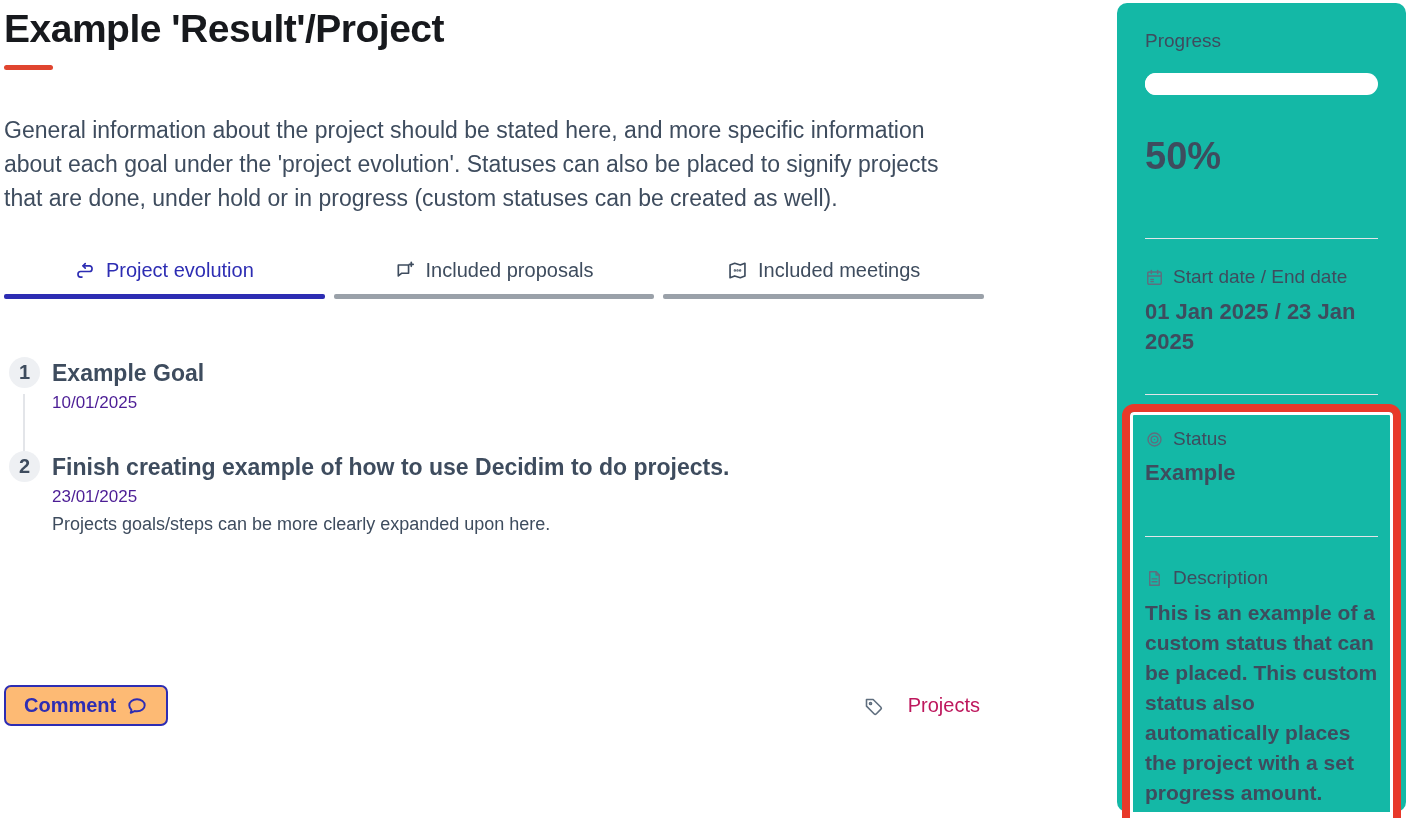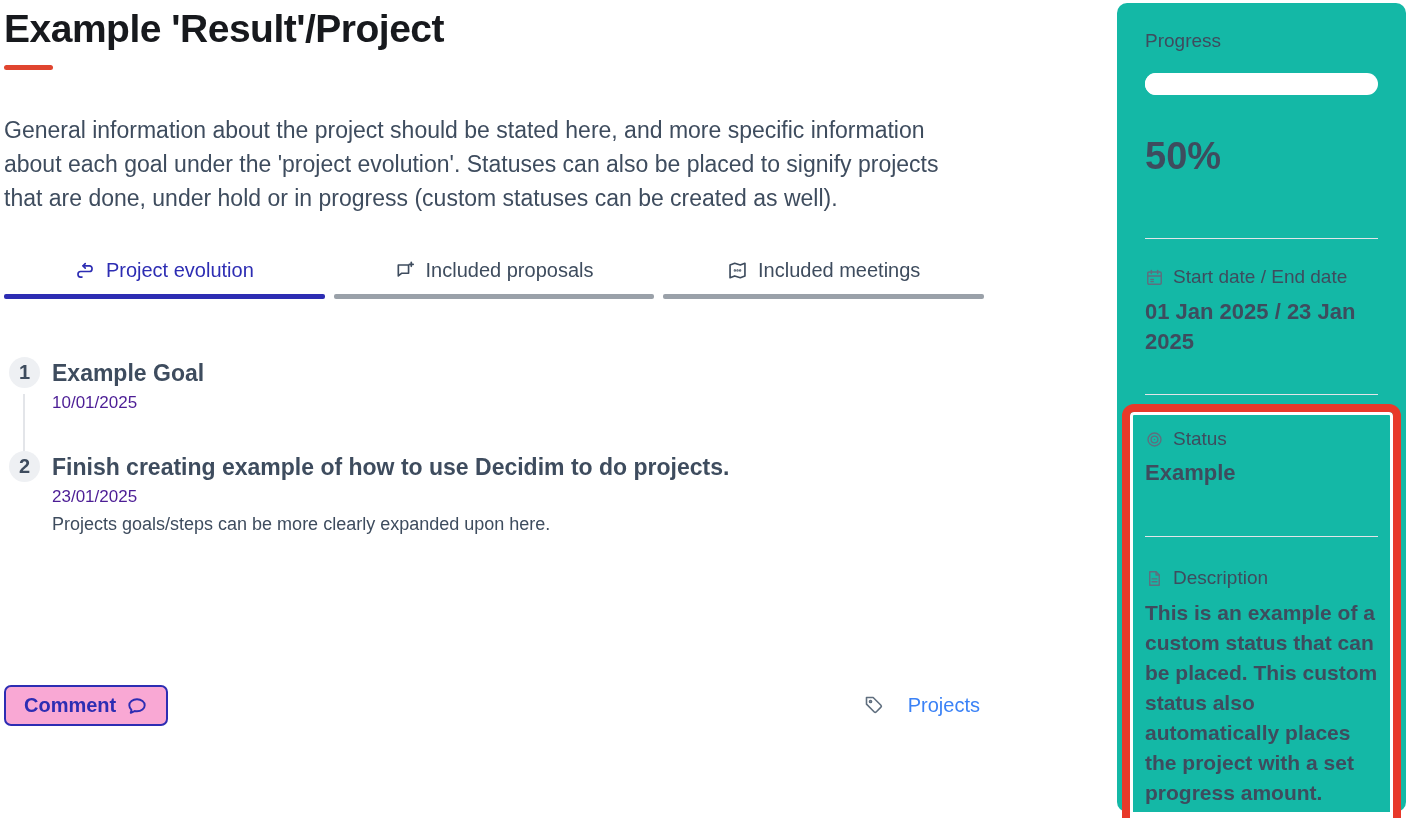--- a/index.html
+++ b/index.html
@@ -26,24 +26,24 @@
   .timeline{margin-top:60px;}
   .t-item{position:relative;padding-left:48px;margin-bottom:40px;}
   .t-badge{position:absolute;left:5px;top:-2px;width:31px;height:31px;border-radius:50%;background:#eef0f3;
            color:#3e4c5e;font-weight:700;font-size:20px;display:flex;align-items:center;justify-content:center;}
   .t-connector{position:absolute;left:19px;top:35px;width:2px;height:58px;background:#e3e5e9;}
   .t-title{font-size:23px;font-weight:700;color:#3e4c5e;line-height:28px;}
   .t-date{font-size:17px;color:#4c1d95;margin-top:6px;}
   .t-desc{font-size:18px;color:#3e4c5e;margin-top:7px;}
 
   .footer-row{position:absolute;top:685px;left:0;width:976px;display:flex;align-items:center;justify-content:space-between;}
-  .btn-comment{display:inline-flex;align-items:center;gap:10px;height:41px;padding:0 18px;background:#f9a8d4;
+  .btn-comment{display:inline-flex;align-items:center;gap:10px;height:41px;padding:0 18px;background:#fdba74;
                border:2px solid #2d2db3;border-radius:7px;color:#2d2db3;font-weight:700;font-size:20px;cursor:pointer;
                font-family:inherit;}
-  .tag{display:flex;align-items:flex-start;gap:24px;font-size:20px;color:#3b82f6;cursor:pointer;}
+  .tag{display:flex;align-items:flex-end;gap:24px;font-size:20px;color:#be185d;cursor:pointer;}
   .tag svg{color:#5f6e7e;}
 
   
   .sidebar{position:absolute;left:1117px;top:3px;width:289px;height:809px;background:#14b8a6;border-radius:10px;
            padding:27px 28px;box-sizing:border-box;}
   .side-label{display:flex;align-items:center;gap:9px;font-size:19px;color:#3e4c5e;}
   .side-label svg{color:#5f6e7e;flex:0 0 auto;}
   .side-value{font-weight:700;font-size:22px;color:#3e4c5e;margin-top:9px;line-height:30px;}
   .progress-track{height:22px;background:#ffffff;border-radius:11px;margin-top:21px;overflow:hidden;}
   .progress-fill{height:100%;background:#ffffff;}

